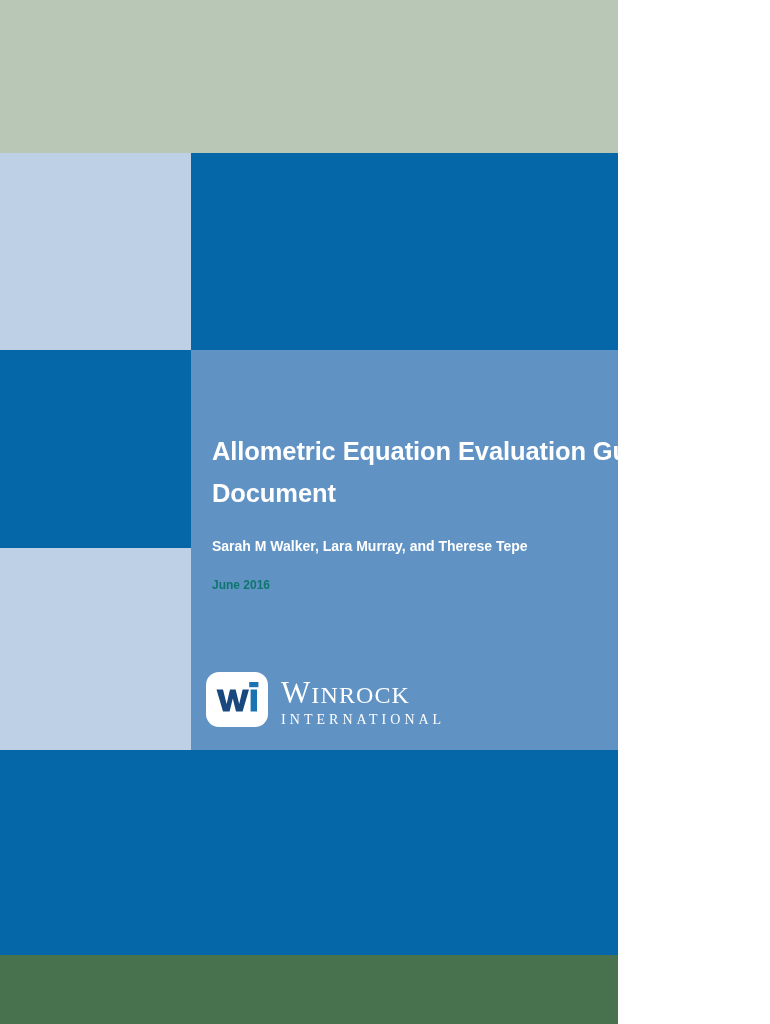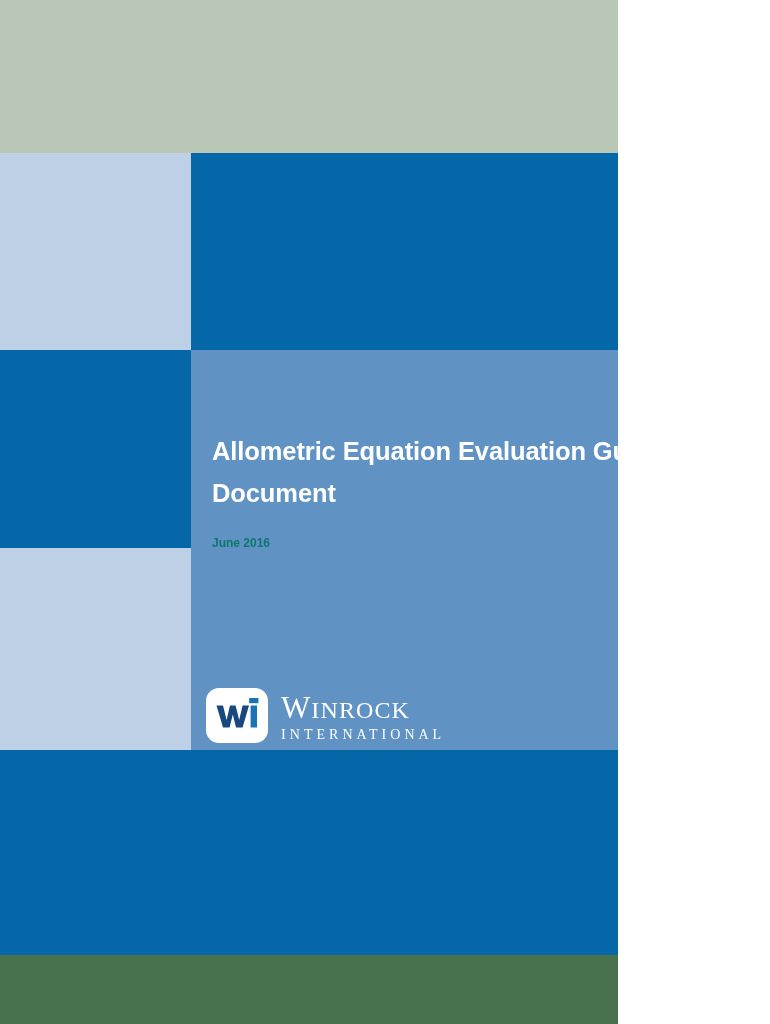--- a/index.html
+++ b/index.html
@@ -126,23 +126,23 @@
     font-size: 12px;
     font-weight: bold;
     margin: 19px 0 0 0;
     line-height: 20px;
   }
 
   
   .logo {
     position: absolute;
     left: 206px;
-    top: 688px;
+    top: 672px;
     display: flex;
-    align-items: flex-start;
+    align-items: center;
   }
 
   .logo-mark {
     width: 62px;
     height: 55px;
     background: #ffffff;
     border-radius: 13px;
     position: relative;
     flex: 0 0 auto;
   }
@@ -199,20 +199,21 @@
   <div class="block row2-left"></div>
   <div class="block row2-right"></div>
   <div class="block row3-left"></div>
   <div class="block row4-left"></div>
   <div class="block panel-title"></div>
   <div class="block band-blue-bottom"></div>
   <div class="block band-green-bottom"></div>
 
   <div class="content">
     <h1 class="doc-title">Allometric Equation Evaluation Guidance Document</h1>
+    <p class="doc-authors">Sarah M Walker, Lara Murray, and Therese Tepe</p>
     <p class="doc-date">June 2016</p>
   </div>
 
   <div class="logo">
     <div class="logo-mark">
       <svg class="logo-mark-wi" viewBox="0 0 62 55">
 
         <path d="M10.5 17.5 L17.0 17.5 L20.6 32.0 L24.0 17.5 L29.6 17.5 L33.2 32.0 L36.6 17.5 L43.0 17.5 L36.6 39.5 L30.0 39.5 L26.8 26.5 L23.6 39.5 L17.0 39.5 Z" fill="#19487f"></path>
 
         <rect x="44.6" y="17.5" width="6.4" height="22.0" fill="#1a74b4"></rect>

